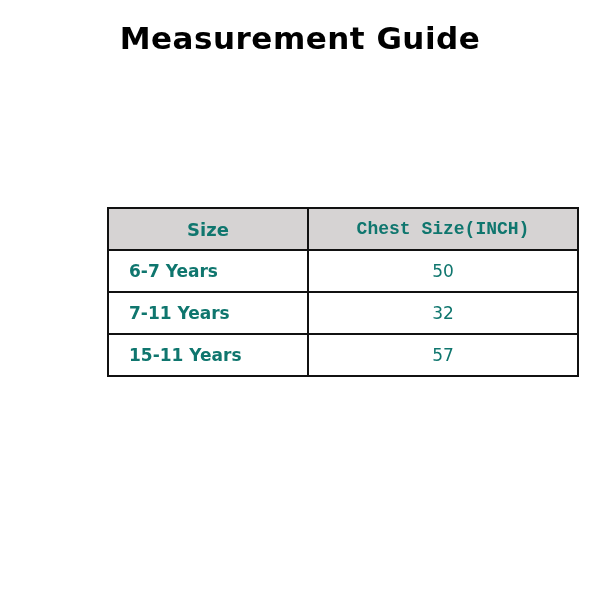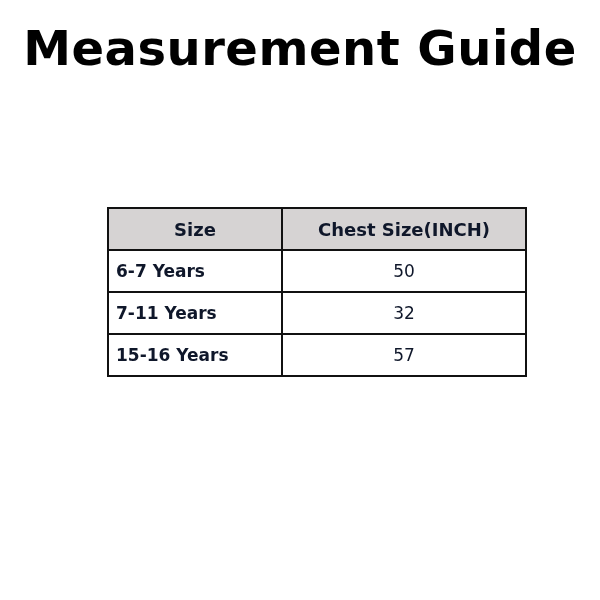--- a/index.html
+++ b/index.html
@@ -18,53 +18,53 @@
     width: 600px;
     height: 600px;
     box-sizing: border-box;
   }
   .title {
     position: absolute;
     top: 20px;
     left: 0;
     width: 600px;
     text-align: center;
-    font-size: 48px;
+    font-size: 31px;
     font-weight: bold;
     letter-spacing: 0.5px;
     color: #000000;
   }
   .table-wrap {
     position: absolute;
     top: 207px;
     left: 107px;
     width: 386px;
   }
   table.size-table {
     border-collapse: collapse;
     width: 386px;
     table-layout: fixed;
   }
   table.size-table td,
   table.size-table th {
     border: 2px solid #111111;
     height: 40px;
-    padding: 0 7px;
+    padding: 0 20px;
     font-size: 17px;
-    color: #0f172a;
+    color: #0f766e;
     vertical-align: middle;
   }
   table.size-table th {
     background: #d6d3d3;
     font-weight: bold;
     text-align: center;
     font-size: 18px;
   }
   table.size-table th.col-size { width: 158px; }
-  table.size-table th.col-chest { width: 228px; }
+  table.size-table th.col-chest { width: 228px; font-family: Liberation Mono, monospace; }
   table.size-table td.cell-size {
     font-weight: bold;
     width: 158px;
   }
   table.size-table td.cell-chest {
     text-align: center;
     font-weight: normal;
     width: 228px;
   }
 </style>
@@ -86,20 +86,20 @@
       <tbody>
         <tr>
           <td class="cell-size">6-7 Years</td>
           <td class="cell-chest">50</td>
         </tr>
         <tr>
           <td class="cell-size">7-11 Years</td>
           <td class="cell-chest">32</td>
         </tr>
         <tr>
-          <td class="cell-size">15-16 Years</td>
+          <td class="cell-size">15-11 Years</td>
           <td class="cell-chest">57</td>
         </tr>
       </tbody>
     </table>
   </div>
 
 </div>
 
 </body></html>

